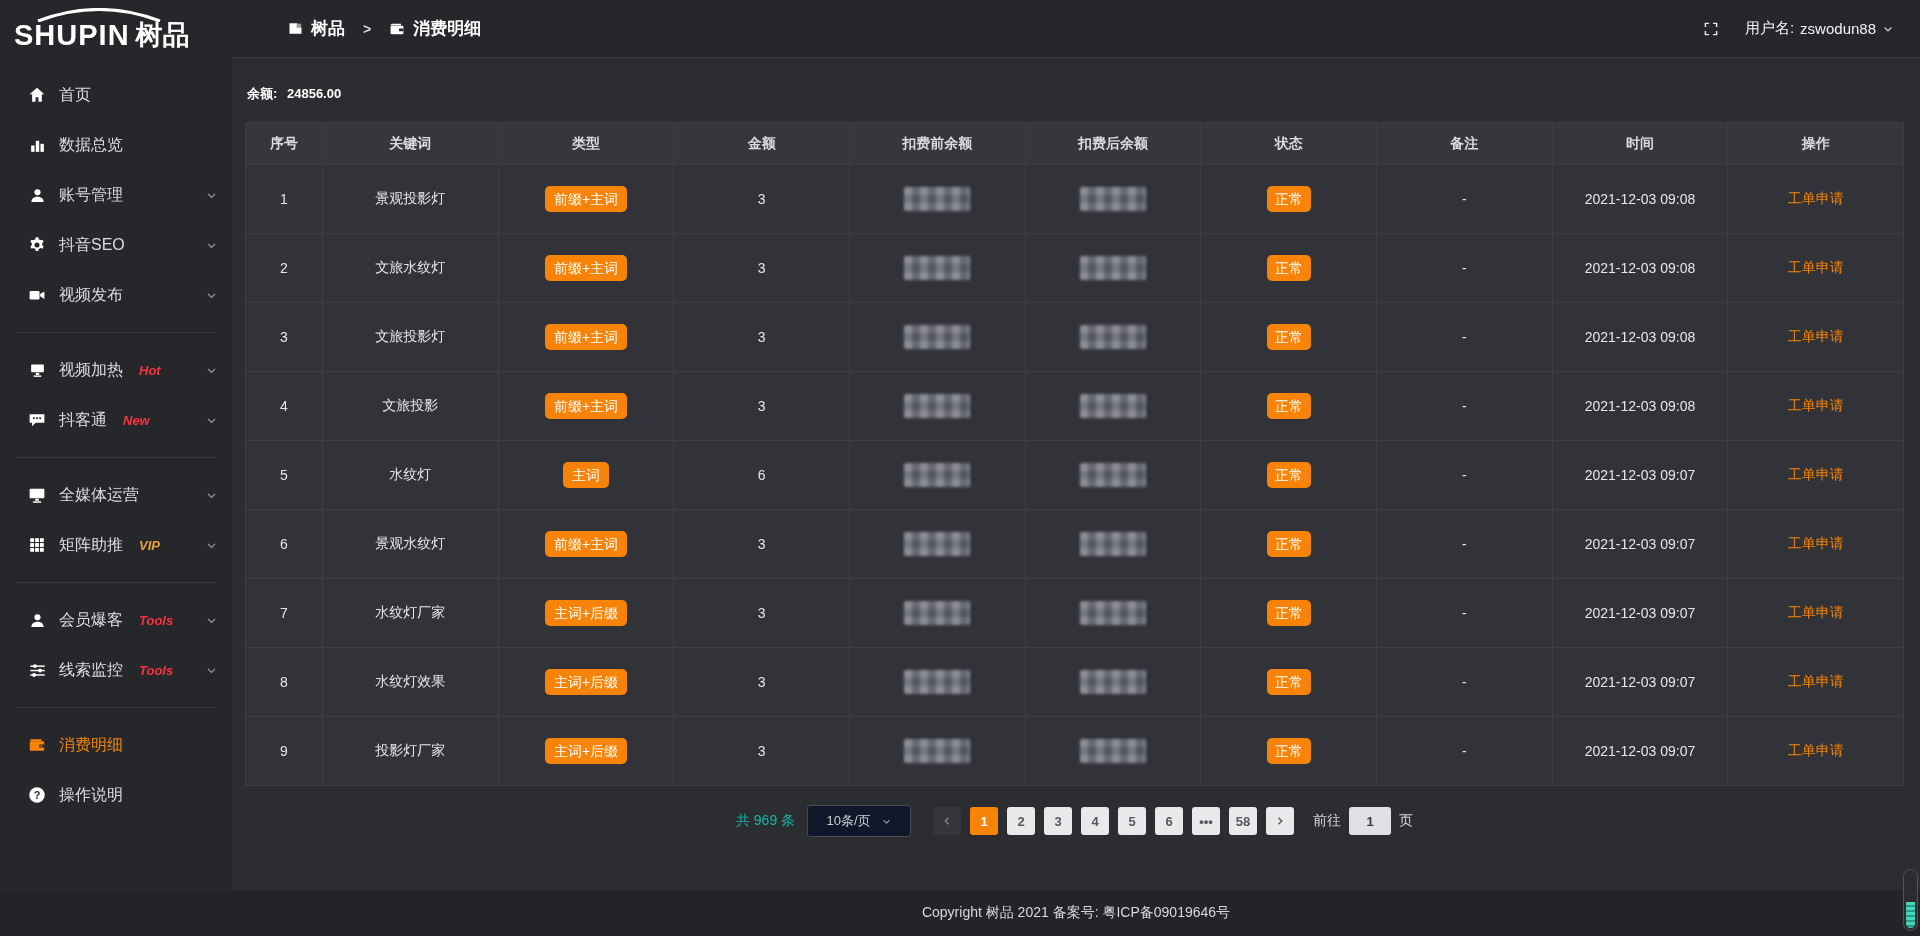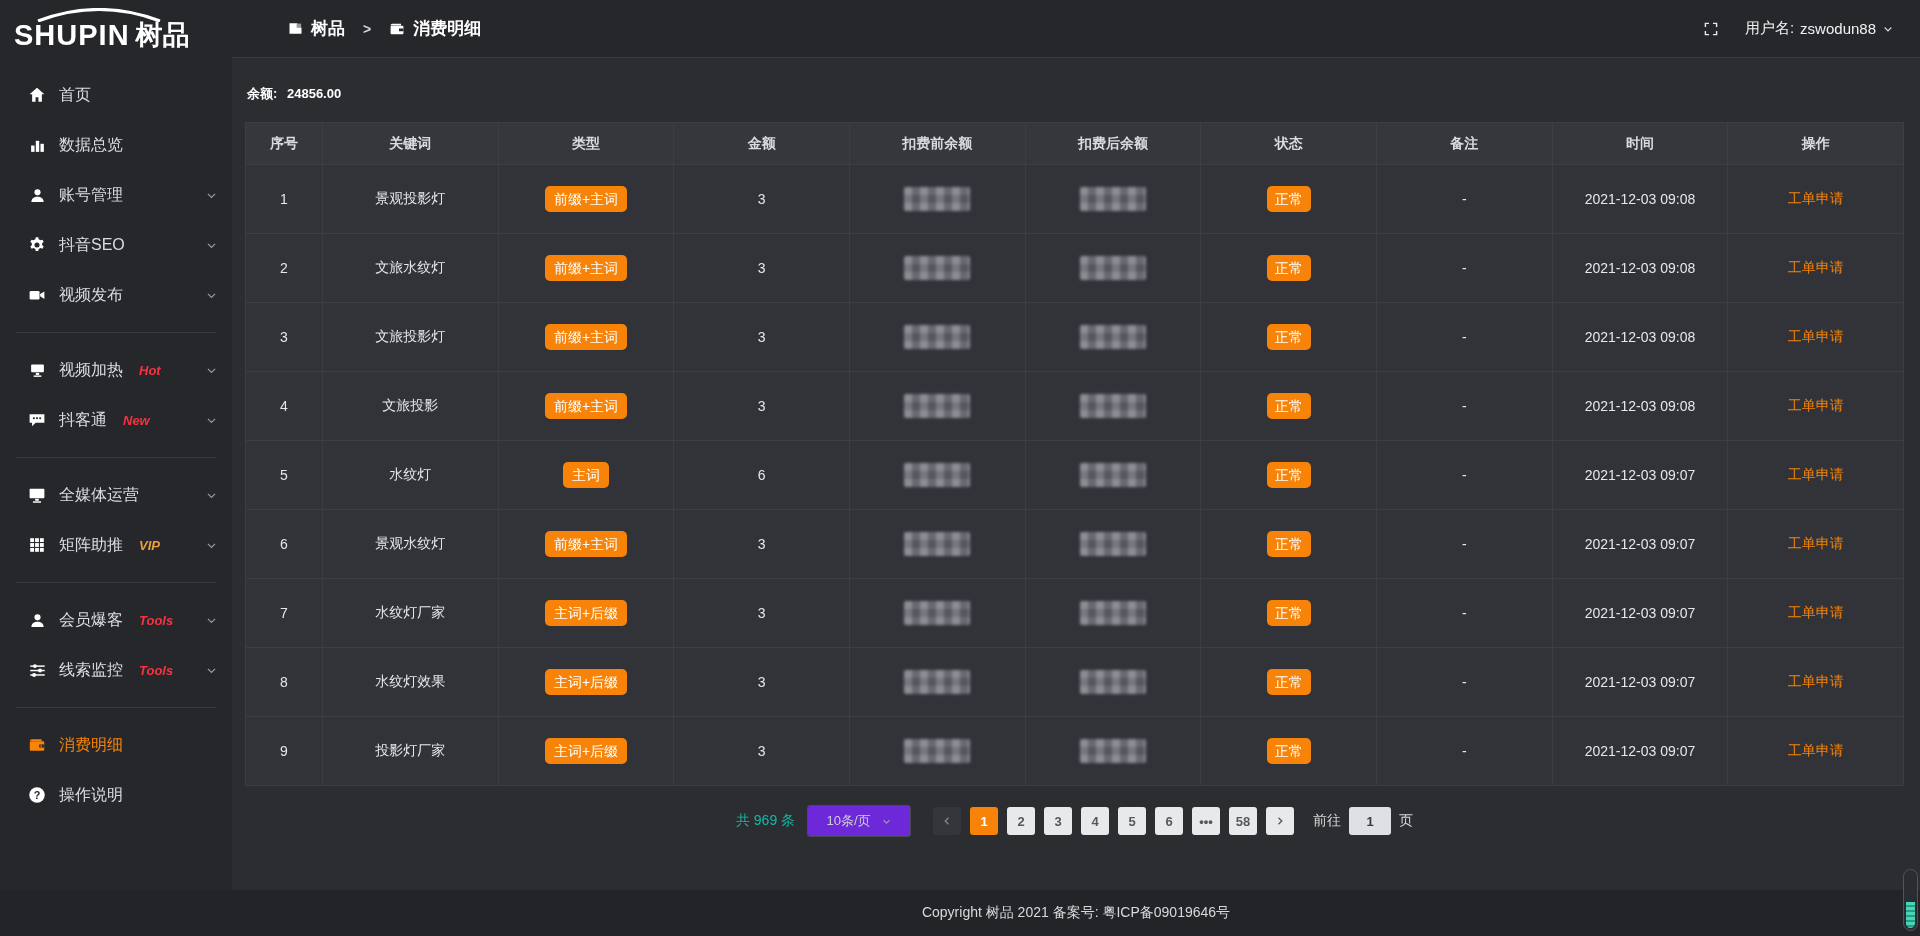--- a/index.html
+++ b/index.html
@@ -54,21 +54,21 @@
   .blur-block{width:66px;height:24px;border-radius:2px;filter:blur(1.5px);opacity:.8;
     background:
       repeating-linear-gradient(90deg, rgba(165,167,172,.9) 0 8px, rgba(112,114,120,.9) 8px 16px),
       repeating-linear-gradient(0deg, rgba(140,140,146,.55) 0 8px, rgba(95,96,102,.55) 8px 16px);
     background-blend-mode:overlay;}
   .action-link{color:var(--accent);font-size:14px;cursor:pointer;}
   .remark{color:#c9cacd;}
   
   .pagination{margin-top:19px;display:flex;align-items:center;justify-content:center;gap:9px;}
   .pg-total{font-size:14px;color:#14b8a6;margin-right:3px;}
-  .psize{width:104px;height:32px;background:#6d28d9;border:1px solid #4a4b52;border-radius:3px;
+  .psize{width:104px;height:32px;background:#0f172a;border:1px solid #4a4b52;border-radius:3px;
     display:flex;align-items:center;justify-content:center;gap:10px;font-size:13px;color:#cfd0d3;cursor:pointer;}
   .pg{min-width:28px;height:28px;padding:0 4px;border-radius:3px;display:flex;align-items:center;justify-content:center;
     font-size:13px;font-weight:bold;background:#e8e9eb;color:#57585d;cursor:pointer;}
   .pg.active{background:var(--accent);color:#fff;}
   .pg.darkbtn{background:#35363b;color:#85868b;}
   .pg-gap{width:4px;}
   .goto{display:flex;align-items:center;gap:8px;margin-left:10px;font-size:14px;color:#d6d7d9;}
   .goto input{width:42px;height:28px;border:none;border-radius:3px;background:#dfe0e3;color:#3a3b3f;
     text-align:center;font-size:13px;font-weight:bold;font-family:inherit;}
   

